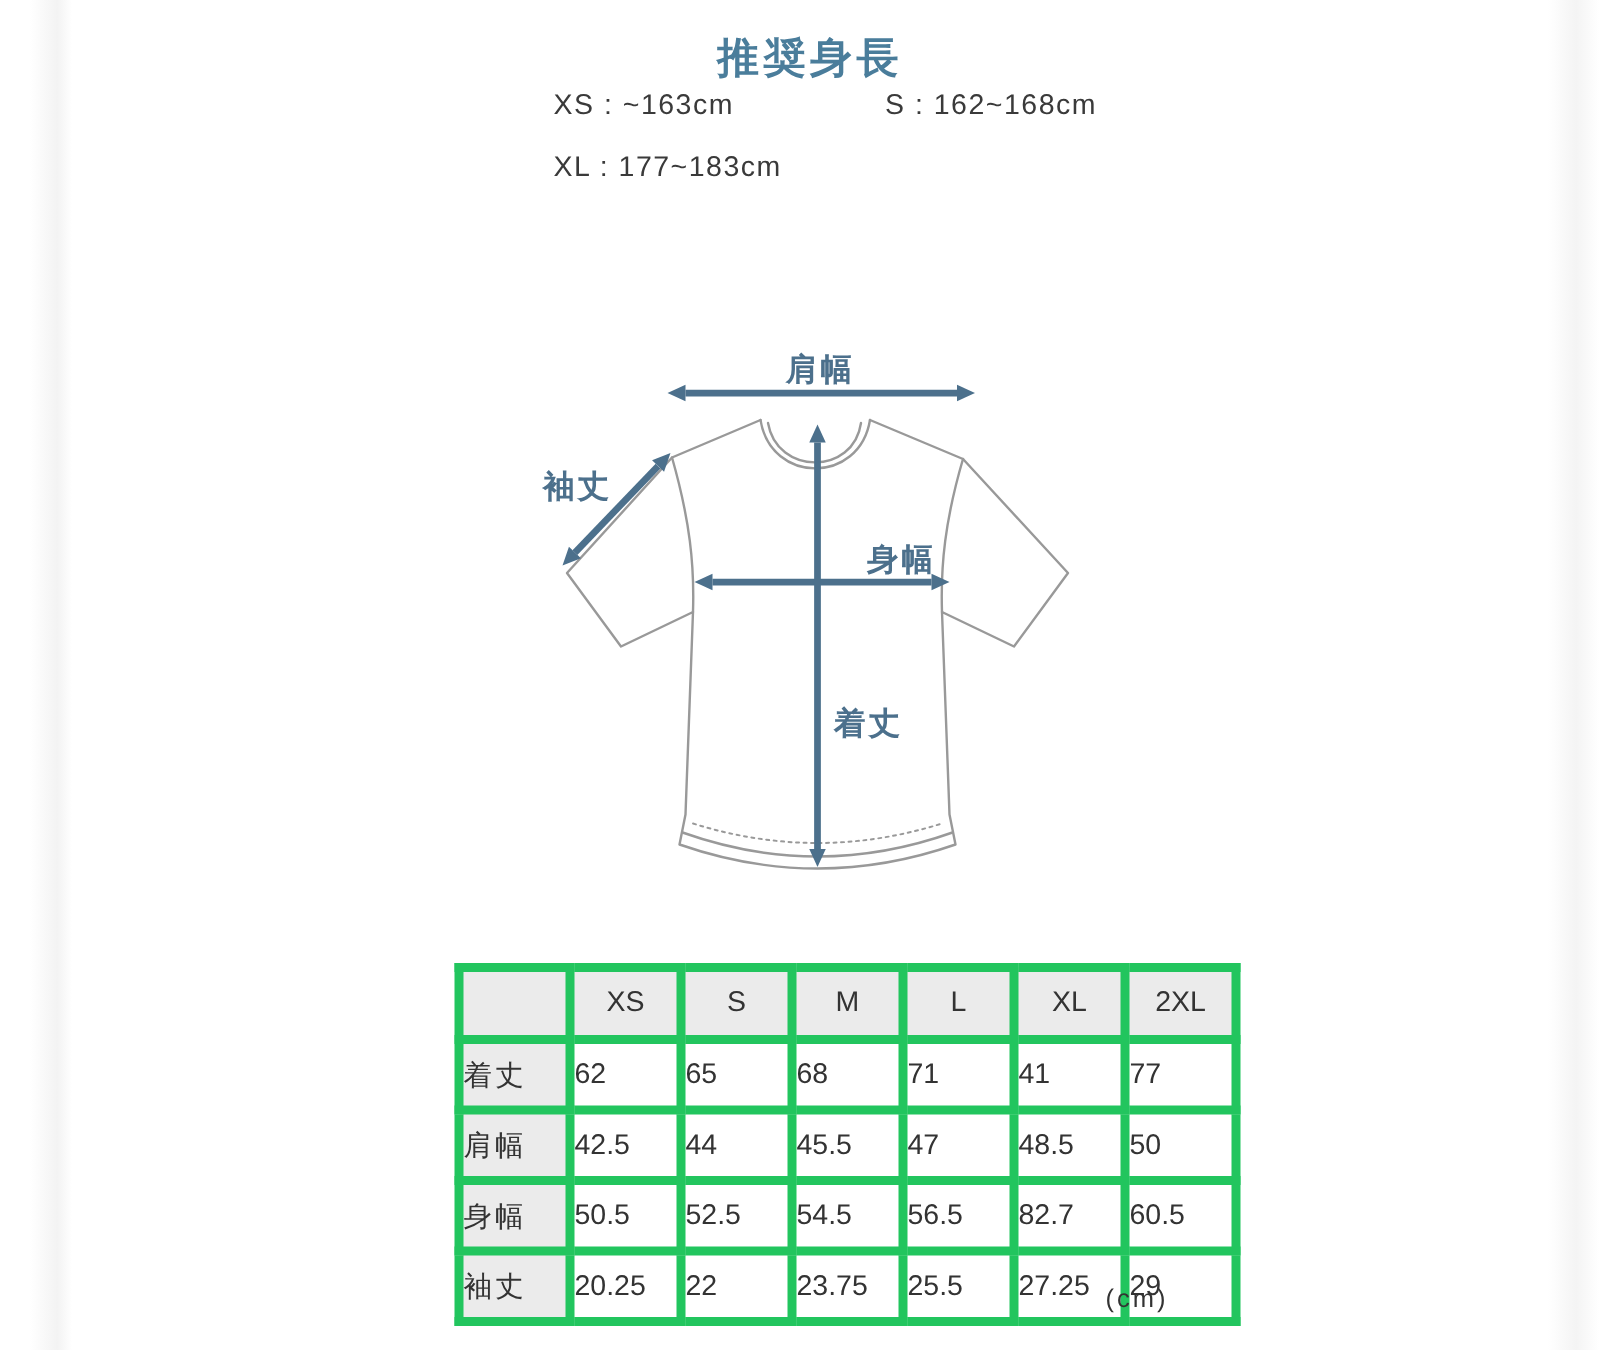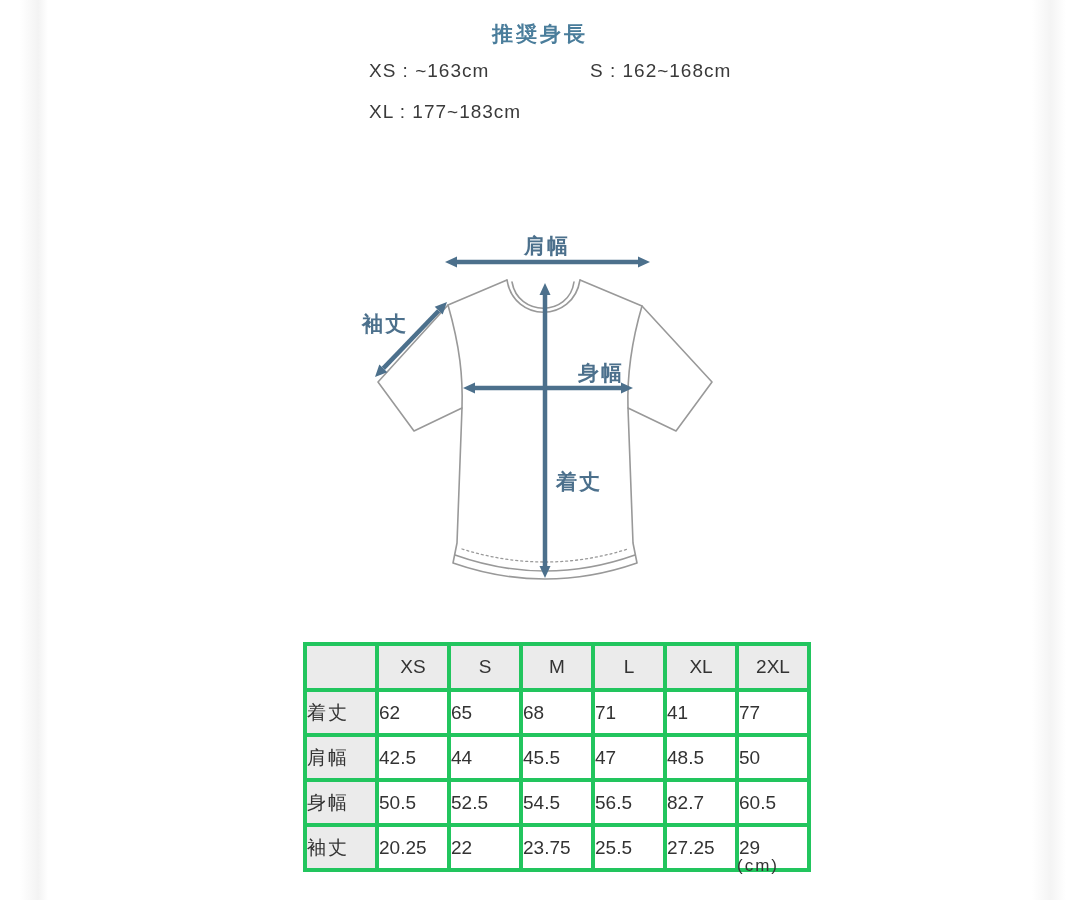--- a/index.html
+++ b/index.html
@@ -7,37 +7,37 @@
     width:1080px;height:900px;position:relative;background:#ffffff;
     font-family:"Liberation Sans","DejaVu Sans",sans-serif;
     color:#333;overflow:hidden;
   }
   .edge-shade{position:absolute;top:0;height:900px;pointer-events:none;}
   .edge-shade.left{left:20px;width:28px;background:linear-gradient(to right,#ffffff 0%,#f3f3f3 65%,#ffffff 100%);}
   .edge-shade.right{left:1032px;width:34px;background:linear-gradient(to right,#ffffff 0%,#f4f4f4 55%,#ffffff 100%);}
 
   .page-title{
     position:absolute;left:0;top:20px;width:1080px;text-align:center;
-    font-size:21px;font-weight:bold;letter-spacing:3px;color:#4a7d9b;
+    font-size:28px;font-weight:bold;letter-spacing:3px;color:#4a7d9b;
   }
   .height-grid{position:absolute;left:357px;top:60px;width:420px;}
   .height-row{display:flex;height:41px;align-items:flex-start;margin-left:12px;}
   .height-cell{font-size:19px;letter-spacing:1px;color:#3a3a3a;font-weight:500;white-space:nowrap;}
   .height-cell.left{width:221px;}
   .height-cell.right{flex:1;}
 
   .diagram-wrap{position:absolute;left:340px;top:225px;width:420px;height:375px;}
   .diagram-wrap svg{display:block;width:420px;height:375px;}
   .svg-label{font-family:"Liberation Sans","DejaVu Sans",sans-serif;font-size:21px;font-weight:bold;letter-spacing:2px;fill:#4c708c;}
 
   table.size-table{
     position:absolute;left:303px;top:642px;border-collapse:collapse;table-layout:fixed;
   }
   table.size-table th,table.size-table td{
-    width:68px;height:41px;border:4px solid #22c55e;vertical-align:middle;
+    width:68px;height:41px;border:6px solid #22c55e;vertical-align:middle;
     font-size:19px;color:#333;font-weight:normal;padding:0;
   }
   table.size-table thead th{height:42px;background:#ebebeb;}
   table.size-table td.row-label{background:#ebebeb;letter-spacing:2px;}
   .unit-note{
     position:absolute;left:303px;top:856px;width:476px;text-align:right;
     font-size:17px;letter-spacing:2px;color:#333;
   }
 </style>
 </head>

